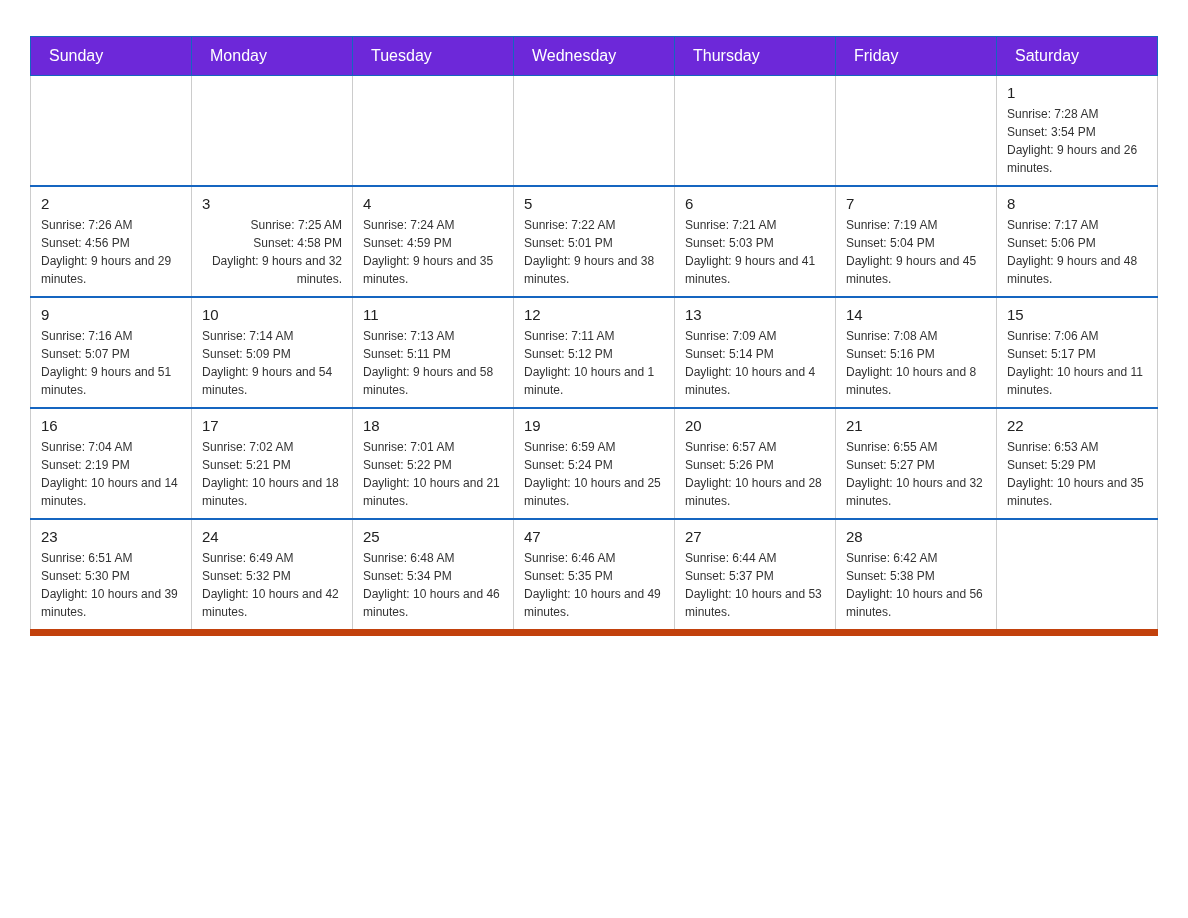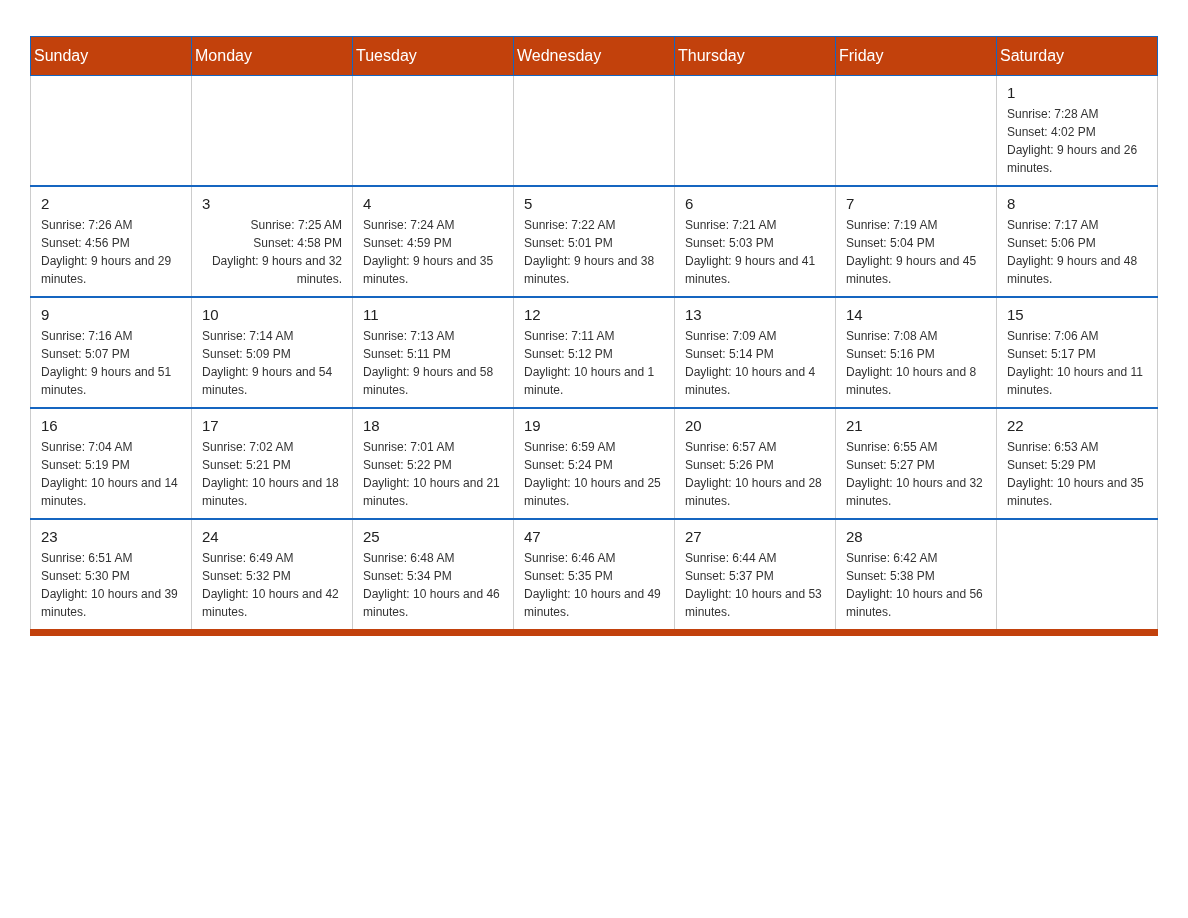--- a/index.html
+++ b/index.html
@@ -40,25 +40,25 @@
       font-size: 20px;
       color: #444;
       margin-top: 4px;
     }
     .calendar-table {
       width: 100%;
       border-collapse: collapse;
       margin-top: 16px;
     }
     .calendar-table th {
-      background-color: #c2410c;
+      background-color: #6d28d9;
       color: #fff;
       font-size: 16px;
       font-weight: normal;
-      padding: 10px 3px;
+      padding: 10px 18px;
       text-align: left;
       border: 1px solid #1565C0;
     }
     .calendar-table td {
       vertical-align: top;
       padding: 8px 10px;
       border: 1px solid #ccc;
       width: calc(100% / 7);
       min-height: 110px;
       background: #fff;
@@ -131,21 +131,21 @@
   <tr>
         <td class="empty-cell"></td>
         <td class="empty-cell"></td>
         <td class="empty-cell"></td>
         <td class="empty-cell"></td>
         <td class="empty-cell"></td>
         <td class="empty-cell"></td>
         <td>
           <div class="day-number">1</div>
           <div class="day-info" style="white-space: pre-line;">Sunrise: 7:28 AM
-Sunset: 4:02 PM
+Sunset: 3:54 PM
 Daylight: 9 hours and 26 minutes.</div>
         </td>
       </tr>
       <tr>
         <td>
           <div class="day-number">2</div>
           <div class="day-info" style="white-space: pre-line;">Sunrise: 7:26 AM
 Sunset: 4:56 PM
 Daylight: 9 hours and 29 minutes.</div>
         </td>
@@ -227,21 +227,21 @@
           <div class="day-number">15</div>
           <div class="day-info" style="white-space: pre-line;">Sunrise: 7:06 AM
 Sunset: 5:17 PM
 Daylight: 10 hours and 11 minutes.</div>
         </td>
       </tr>
       <tr>
         <td>
           <div class="day-number">16</div>
           <div class="day-info" style="white-space: pre-line;">Sunrise: 7:04 AM
-Sunset: 5:19 PM
+Sunset: 2:19 PM
 Daylight: 10 hours and 14 minutes.</div>
         </td>
         <td>
           <div class="day-number">17</div>
           <div class="day-info" style="white-space: pre-line;">Sunrise: 7:02 AM
 Sunset: 5:21 PM
 Daylight: 10 hours and 18 minutes.</div>
         </td>
         <td>
           <div class="day-number">18</div>

